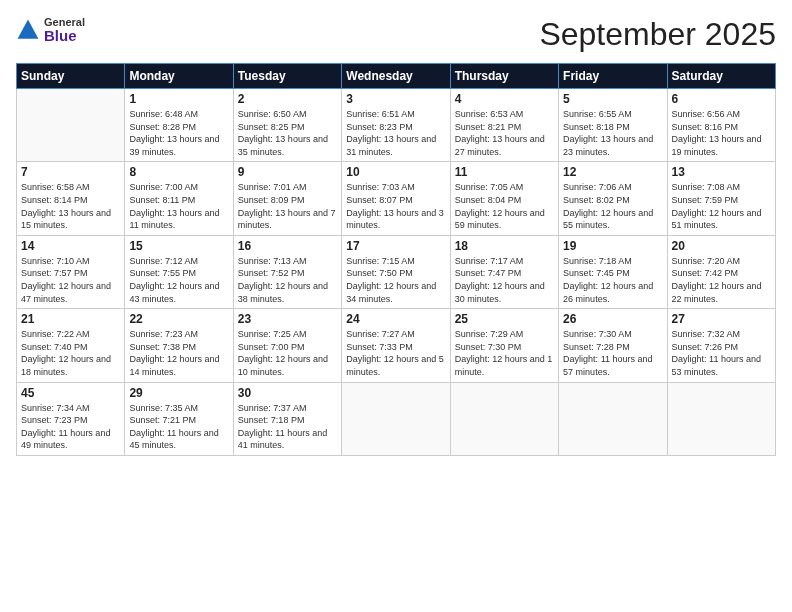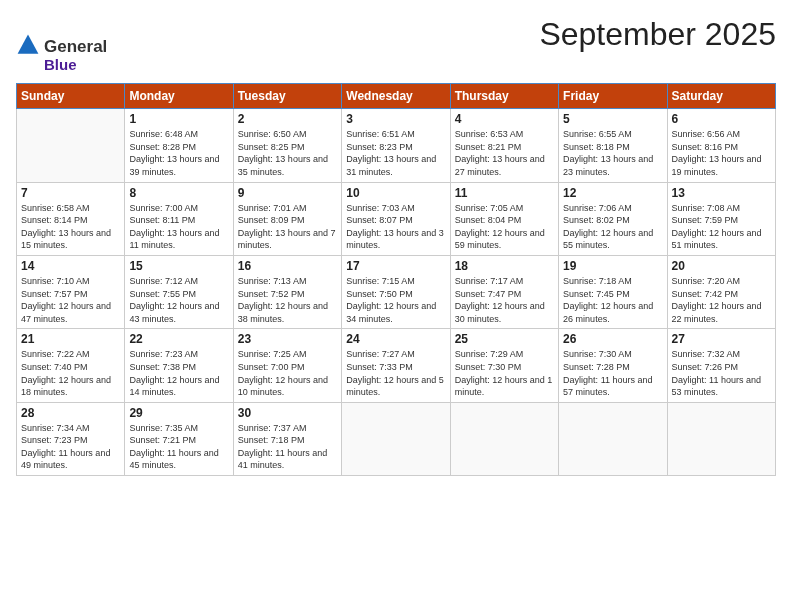--- a/index.html
+++ b/index.html
@@ -20,24 +20,23 @@
       display: flex;
       align-items: center;
       gap: 4px;
     }
     .logo-text {
       display: flex;
       flex-direction: column;
       line-height: 1.1;
     }
     .logo-general {
-      font-size: 17px;
+      font-size: 11px;
       font-weight: bold;
       color: #333;
-      margin-top: 22px;
     }
     .logo-blue {
       font-size: 15px;
       font-weight: bold;
       color: #4c1d95;
     }
     .logo-icon {
       width: 24px;
       height: 24px;
     }
@@ -52,21 +51,21 @@
     .location {
       font-size: 14px;
       color: #444;
     }
     .calendar {
       width: 100%;
       border-collapse: collapse;
       border: 1px solid #ccc;
     }
     .calendar th {
-      background: #c2410c;
+      background: #0f172a;
       color: #fff;
       font-size: 12px;
       font-weight: bold;
       padding: 5px 4px;
       text-align: left;
       border: 1px solid #4a87c8;
     }
     .calendar td {
       vertical-align: top;
       border: 1px solid #ccc;
@@ -319,21 +318,21 @@
         <td>
           <span class="day-number">27</span>
           <div class="day-info">Sunrise: 7:32 AM
 Sunset: 7:26 PM
 Daylight: 11 hours
 and 53 minutes.</div>
         </td>
       </tr>
       <tr>
         <td>
-          <span class="day-number">28</span>
+          <span class="day-number">45</span>
           <div class="day-info">Sunrise: 7:34 AM
 Sunset: 7:23 PM
 Daylight: 11 hours
 and 49 minutes.</div>
         </td>
         <td>
           <span class="day-number">29</span>
           <div class="day-info">Sunrise: 7:35 AM
 Sunset: 7:21 PM
 Daylight: 11 hours

